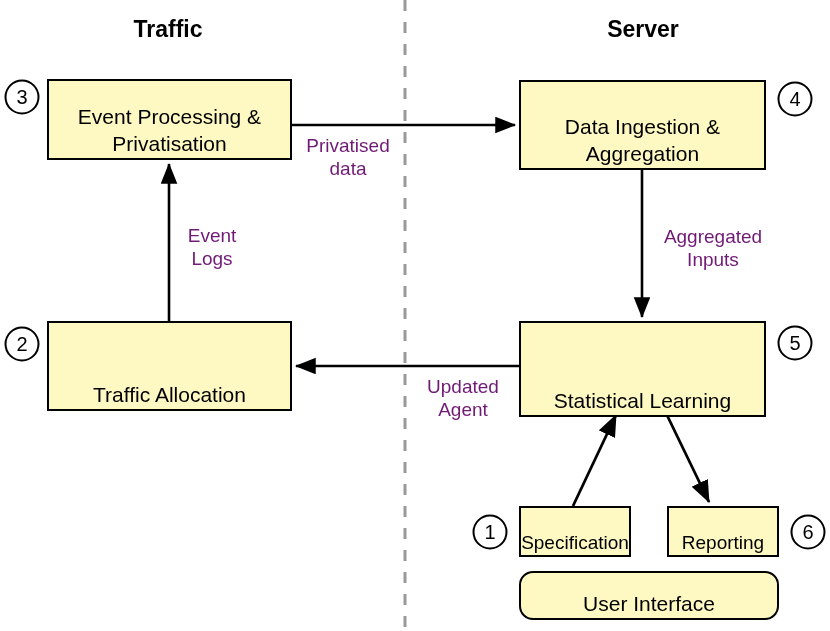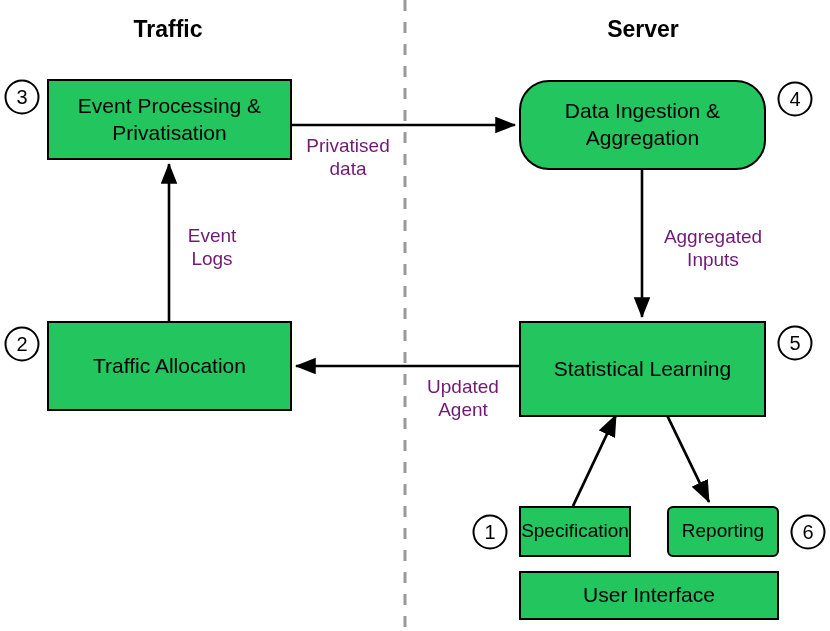--- a/index.html
+++ b/index.html
@@ -28,23 +28,23 @@
     font-weight: bold;
     color: #000000;
     text-align: center;
     white-space: nowrap;
     transform: translateX(-50%);
   }
   .node-box {
     position: absolute;
     box-sizing: border-box;
     border: 2.2px solid #000000;
-    background: #22c55e;
+    background: #fef9c3;
     display: flex;
-    align-items: center;
+    align-items: flex-end;
     justify-content: center;
     text-align: center;
     color: #000000;
   }
   .node-label {
     font-size: 21px;
     line-height: 1.28;
     white-space: pre-line;
   }
   .node-label.small {
@@ -109,42 +109,42 @@
     <span class="node-label">Event Processing &amp;
 Privatisation</span>
   </div>
   <div class="badge" style="left:22px; top:97px;">3</div>
 
   <div class="node-box" style="left:47px; top:321px; width:245px; height:90px;">
     <span class="node-label">Traffic Allocation</span>
   </div>
   <div class="badge" style="left:22px; top:344px;">2</div>
 
-  <div class="node-box" style="left:519px; top:80px; width:247px; height:90px;border-radius:30px;">
+  <div class="node-box" style="left:519px; top:80px; width:247px; height:90px;">
     <span class="node-label">Data Ingestion &amp;
 Aggregation</span>
   </div>
   <div class="badge" style="left:795px; top:99px;">4</div>
 
   <div class="node-box" style="left:519px; top:321px; width:247px; height:96px;">
     <span class="node-label">Statistical Learning</span>
   </div>
   <div class="badge" style="left:795px; top:343px;">5</div>
 
   <div class="node-box" style="left:519px; top:506px; width:112px; height:51px;">
     <span class="node-label small">Specification</span>
   </div>
   <div class="badge" style="left:490px; top:532px;">1</div>
 
-  <div class="node-box" style="left:667px; top:506px; width:112px; height:51px;border-radius:6px;">
+  <div class="node-box" style="left:667px; top:506px; width:112px; height:51px;">
     <span class="node-label small">Reporting</span>
   </div>
   <div class="badge" style="left:808px; top:532px;">6</div>
 
-  <div class="node-box" style="left:519px; top:571px; width:260px; height:49px;">
+  <div class="node-box" style="left:519px; top:571px; width:260px; height:49px;border-radius:14px;">
     <span class="node-label">User Interface</span>
   </div>
 
   <div class="edge-label" style="left:348px; top:134px;">Privatised
 data</div>
 
   <div class="edge-label" style="left:212px; top:224px;">Event
 Logs</div>
 
   <div class="edge-label" style="left:463px; top:375px;">Updated

